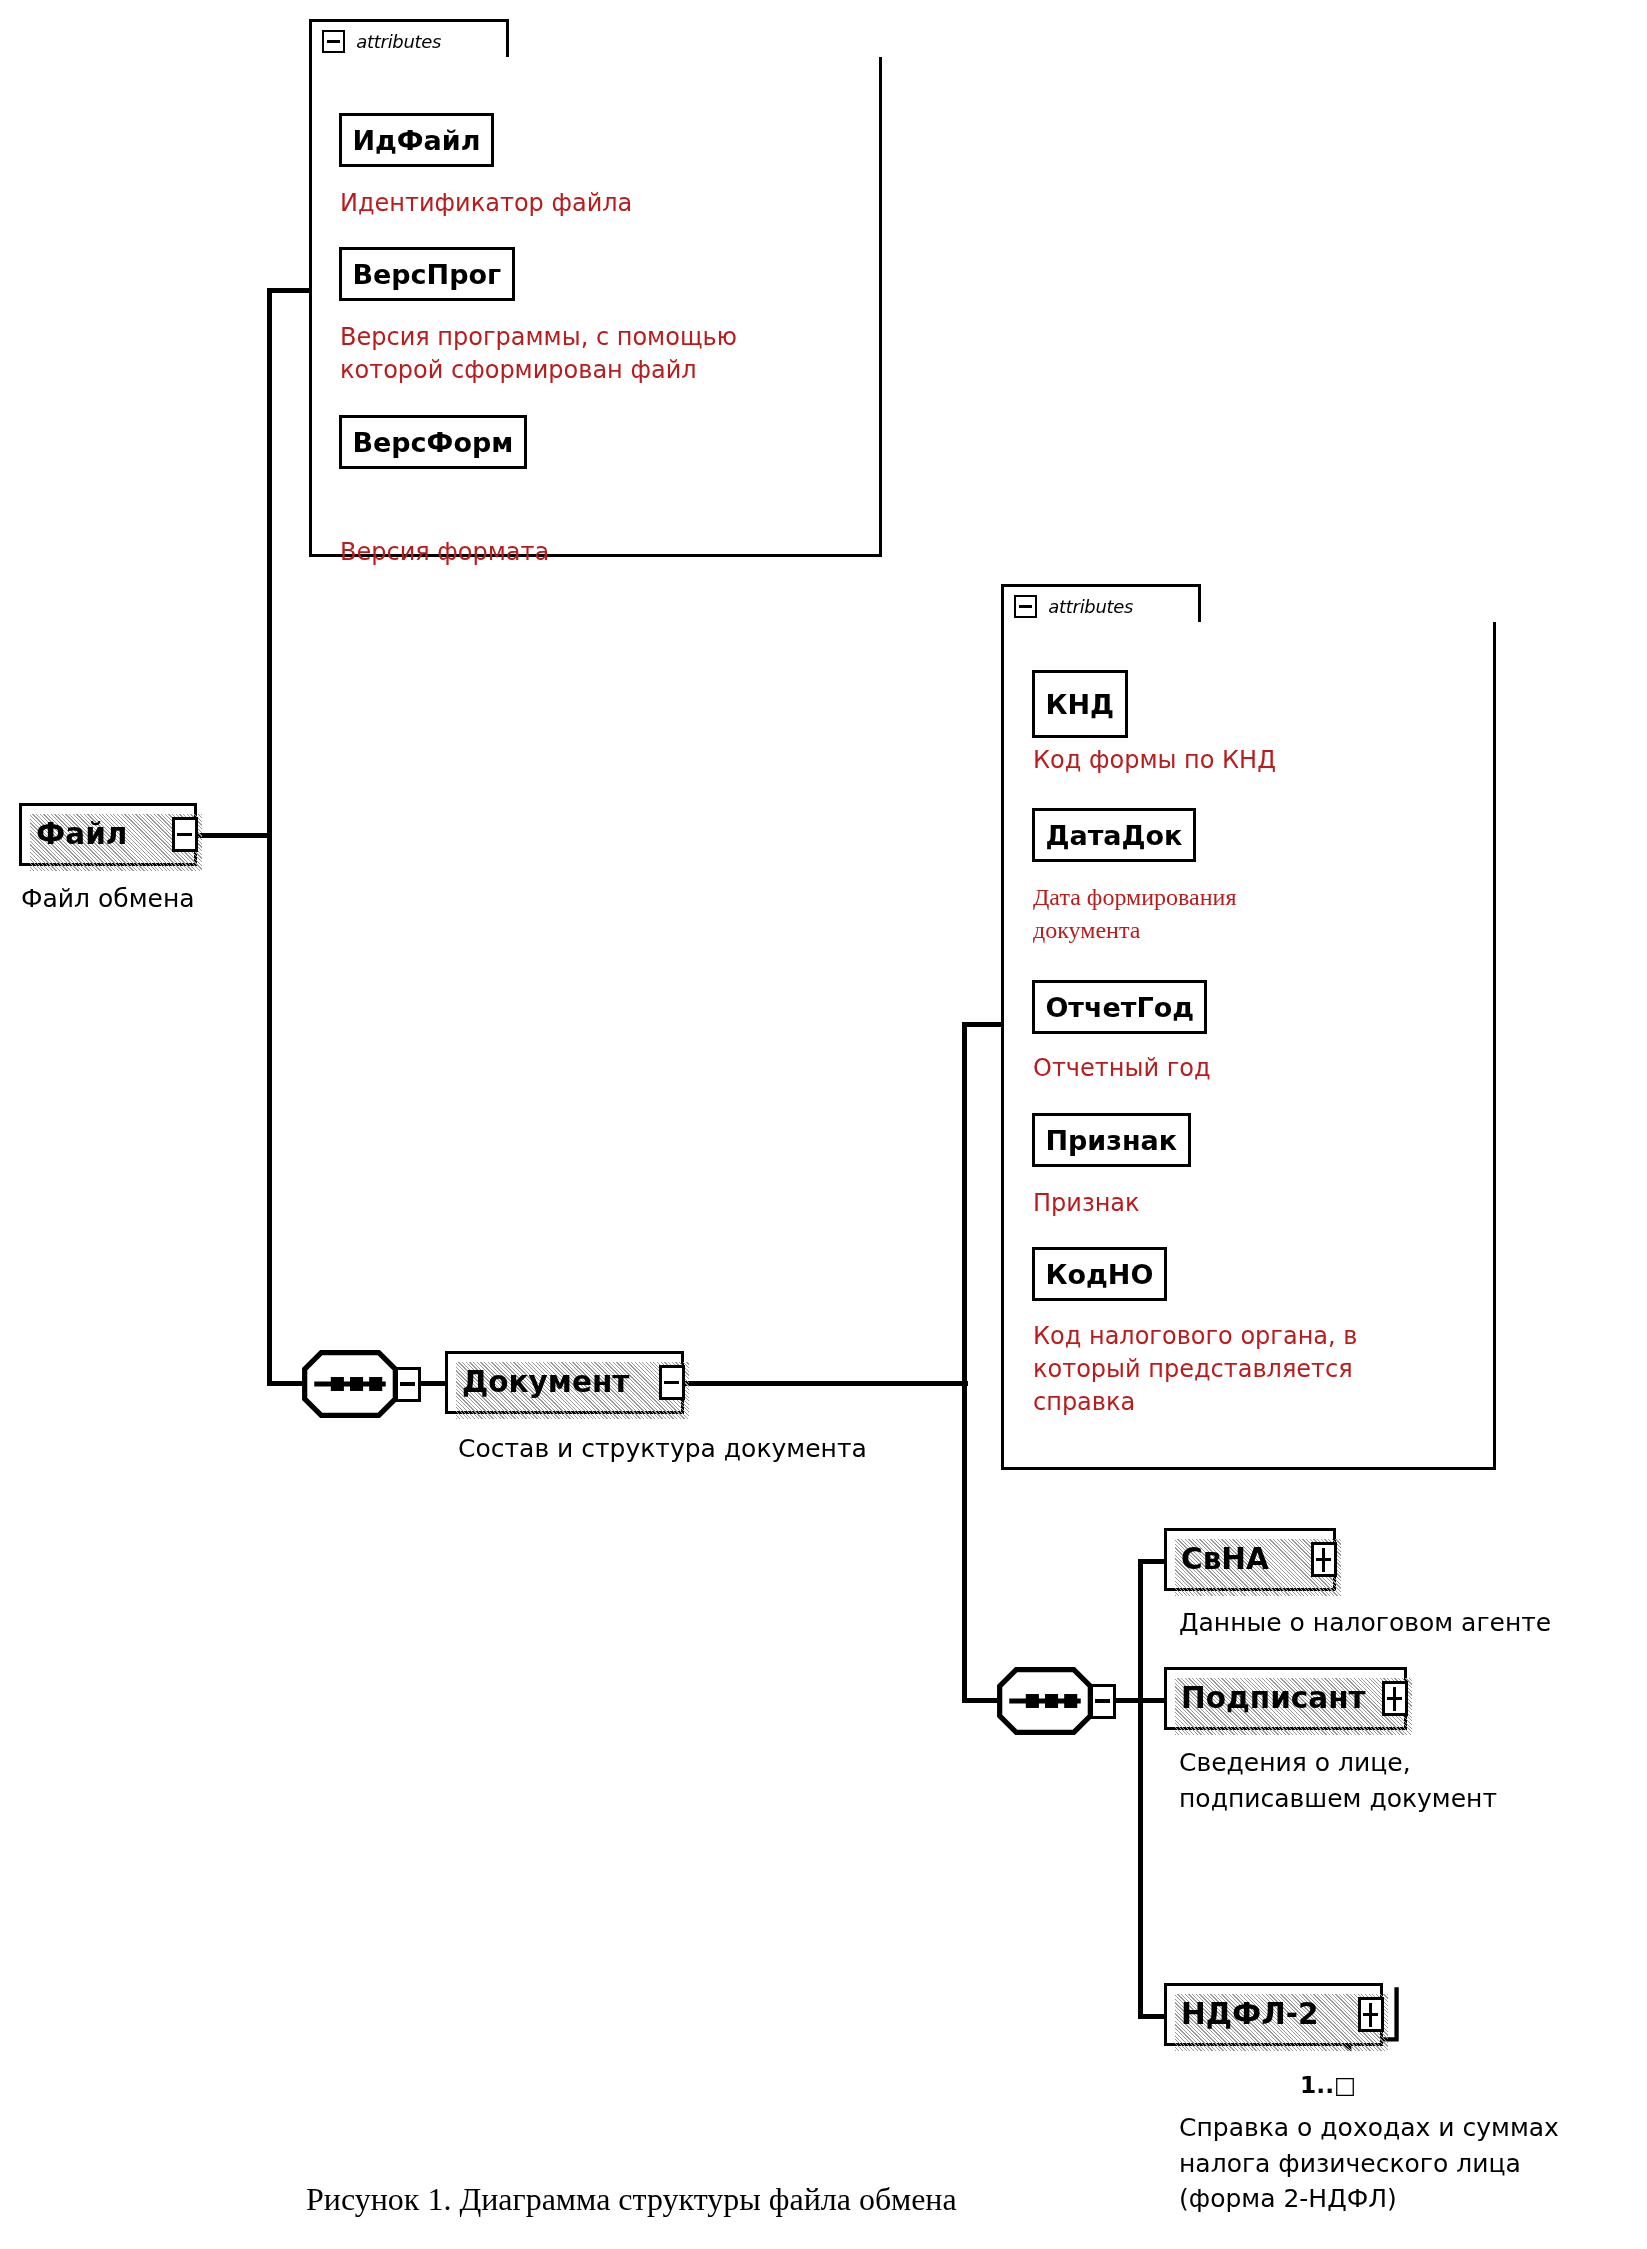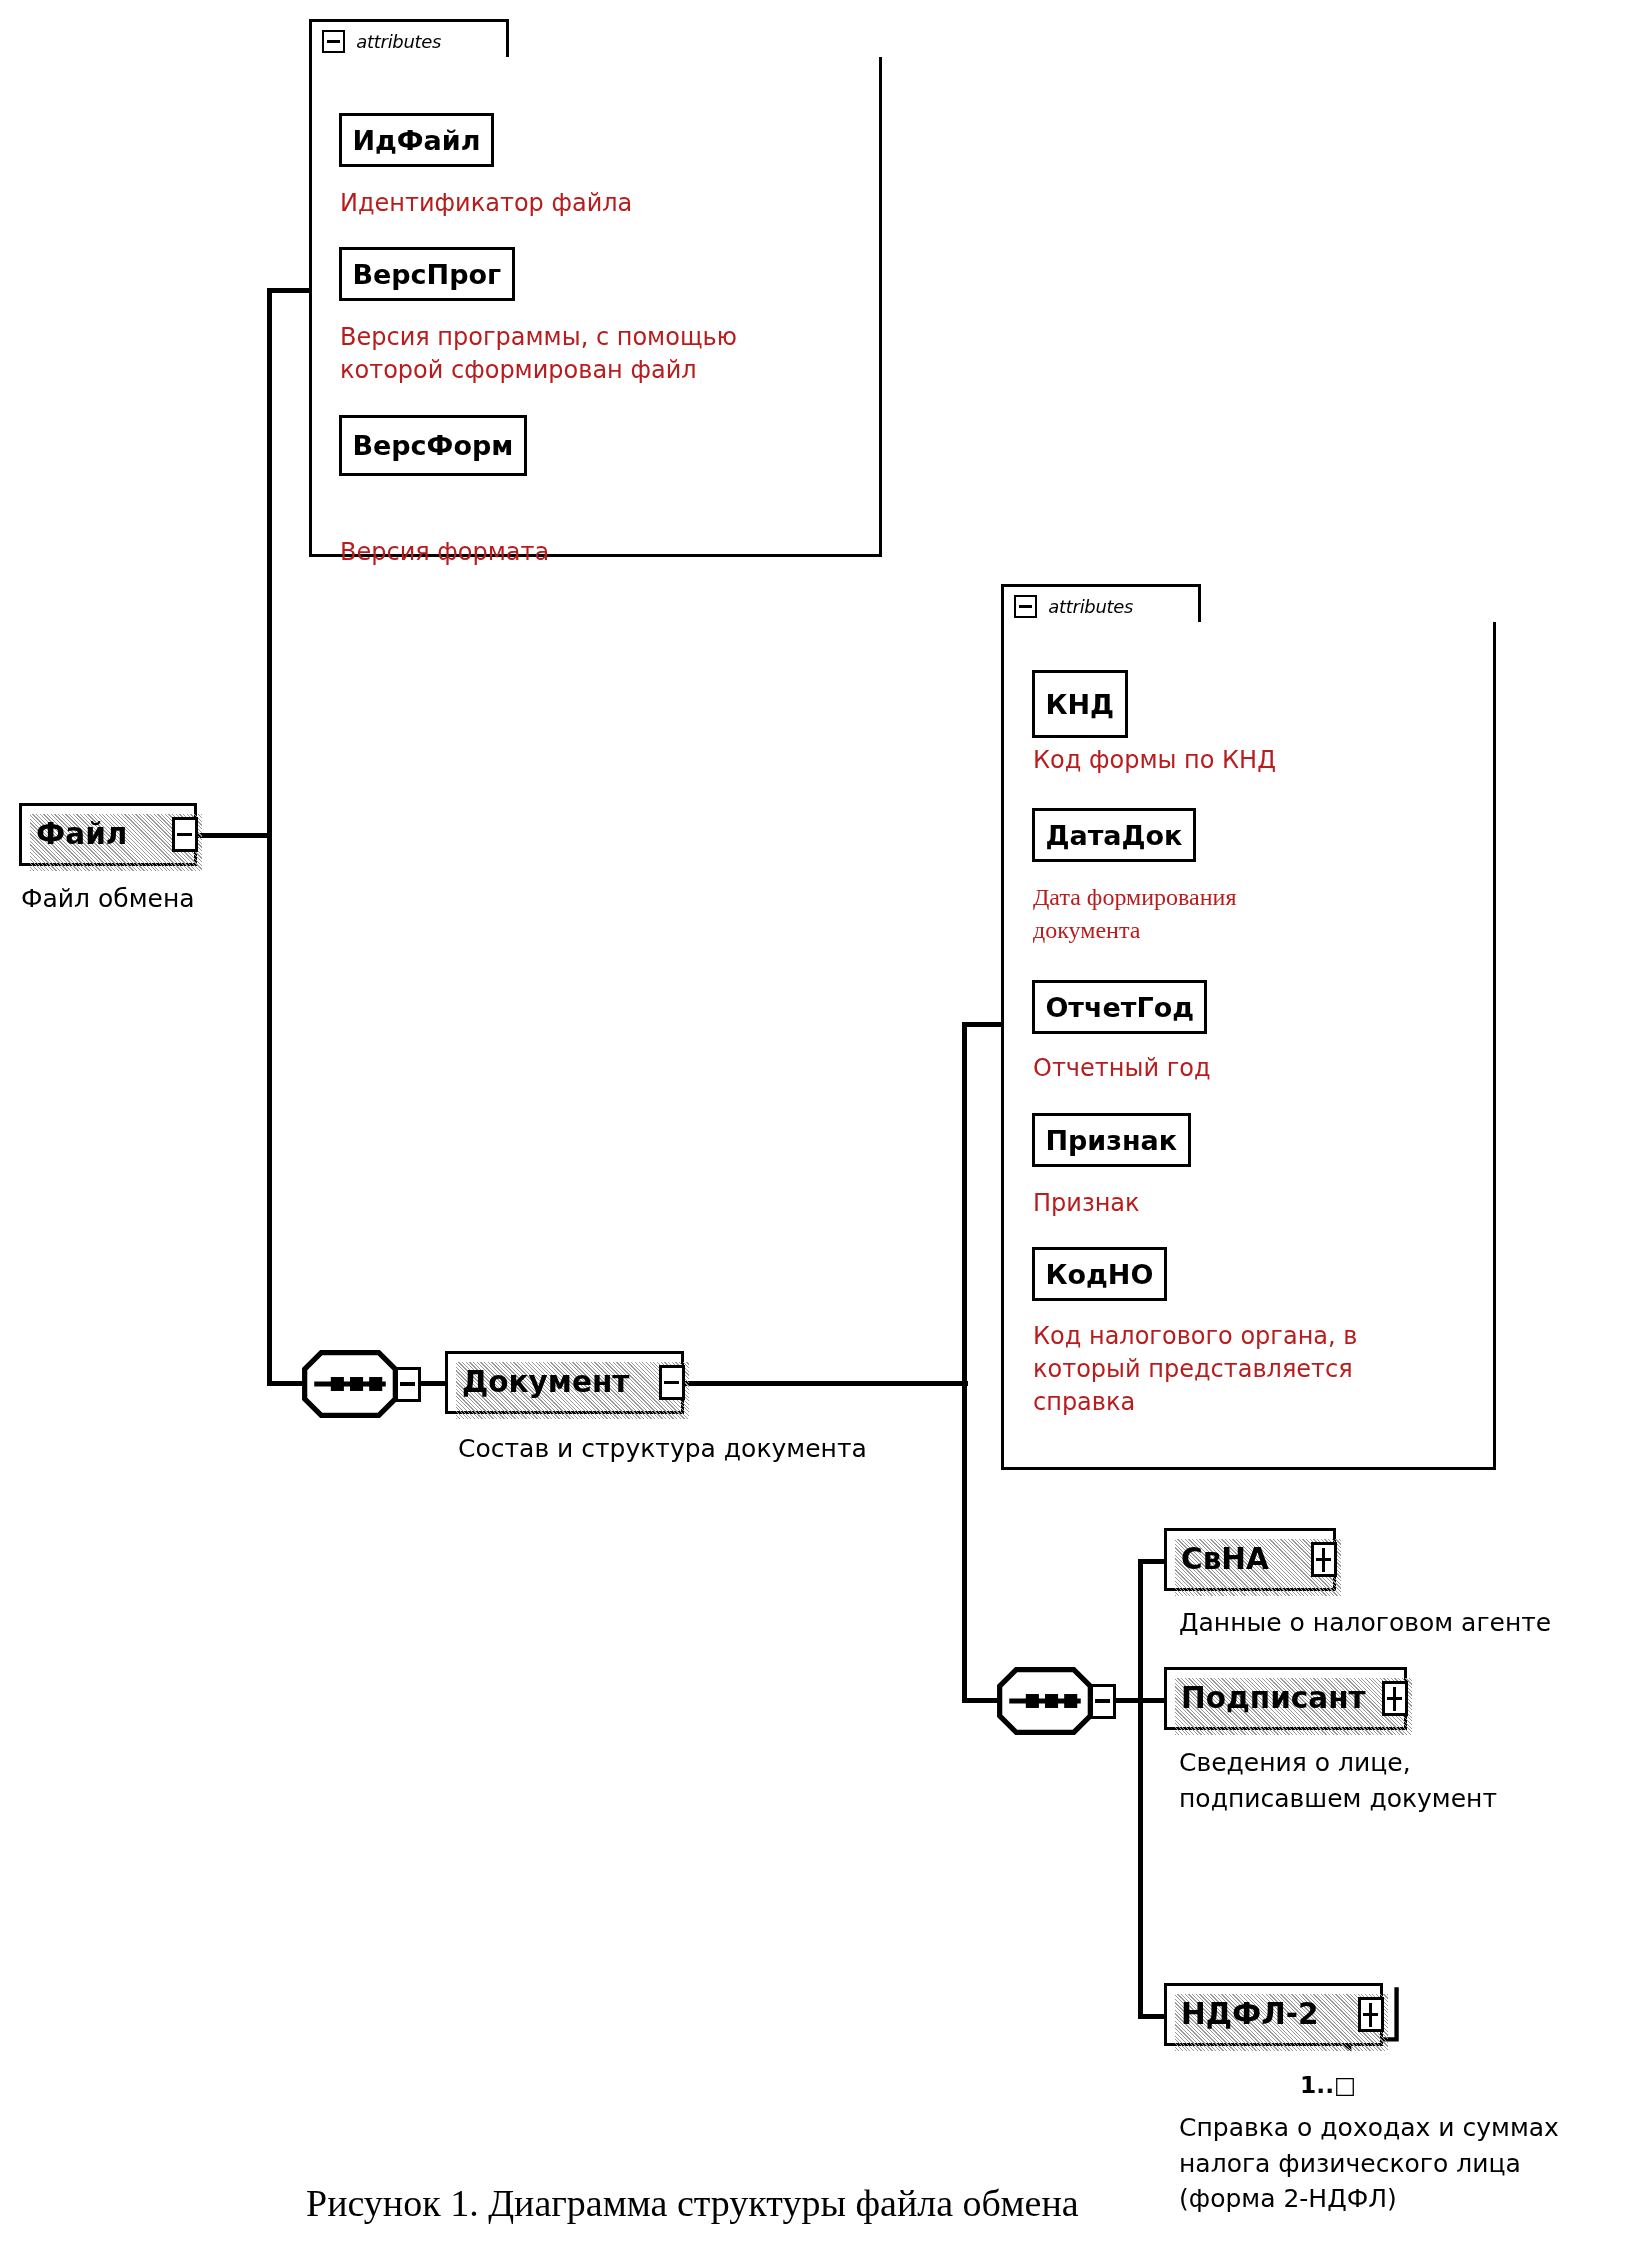--- a/index.html
+++ b/index.html
@@ -185,21 +185,21 @@
   .card {
     position: absolute;
     font-size: 23.4px;
     font-weight: bold;
     color: #000;
     white-space: nowrap;
   }
   .caption {
     position: absolute;
     font-family: "Liberation Serif", "DejaVu Serif", serif;
-    font-size: 38px;
+    font-size: 32px;
     color: #000;
     white-space: nowrap;
   }
 </style>
 </head>
 <body>
 
 <div id="page">
 
   <div class="line-h" style="left:190px; top:833px; width:82px; height:5.2px;"></div>
@@ -216,21 +216,21 @@
     <div class="attr-body" style="top:38px; width:573px; height:500px;"></div>
   </div>
 
   <div class="attr-chip" style="left:339px; top:113px; height:54px;">ИдФайл</div>
   <div class="desc" style="left:340px; top:187px; width:521px;">Идентификатор файла</div>
 
   <div class="attr-chip" style="left:339px; top:247px; height:54px;">ВерсПрог</div>
   <div class="desc" style="left:340px; top:321px; width:538px;">Версия программы, с помощью
 которой сформирован файл</div>
 
-  <div class="attr-chip" style="left:339px; top:415px; height:61px;">ВерсФорм</div>
+  <div class="attr-chip" style="left:339px; top:415px; height:54px;">ВерсФорм</div>
   <div class="desc" style="left:340px; top:488px; width:521px;margin-top:48px;">Версия формата</div>
 
   <div class="node" style="left:19px; top:803px; width:178px; height:63px;">
     <span class="node-label">Файл</span>
     <span class="node-toggle" style="right:-3.5px;"></span>
   </div>
   <div class="node-desc" style="left:21px; top:881px; width:347px;">Файл обмена</div>
 
   <div class="seq" style="left:302px; top:1350px;">
     <svg width="96" height="68" viewBox="0 0 110 78" xmlns="http://www.w3.org/2000/svg">

